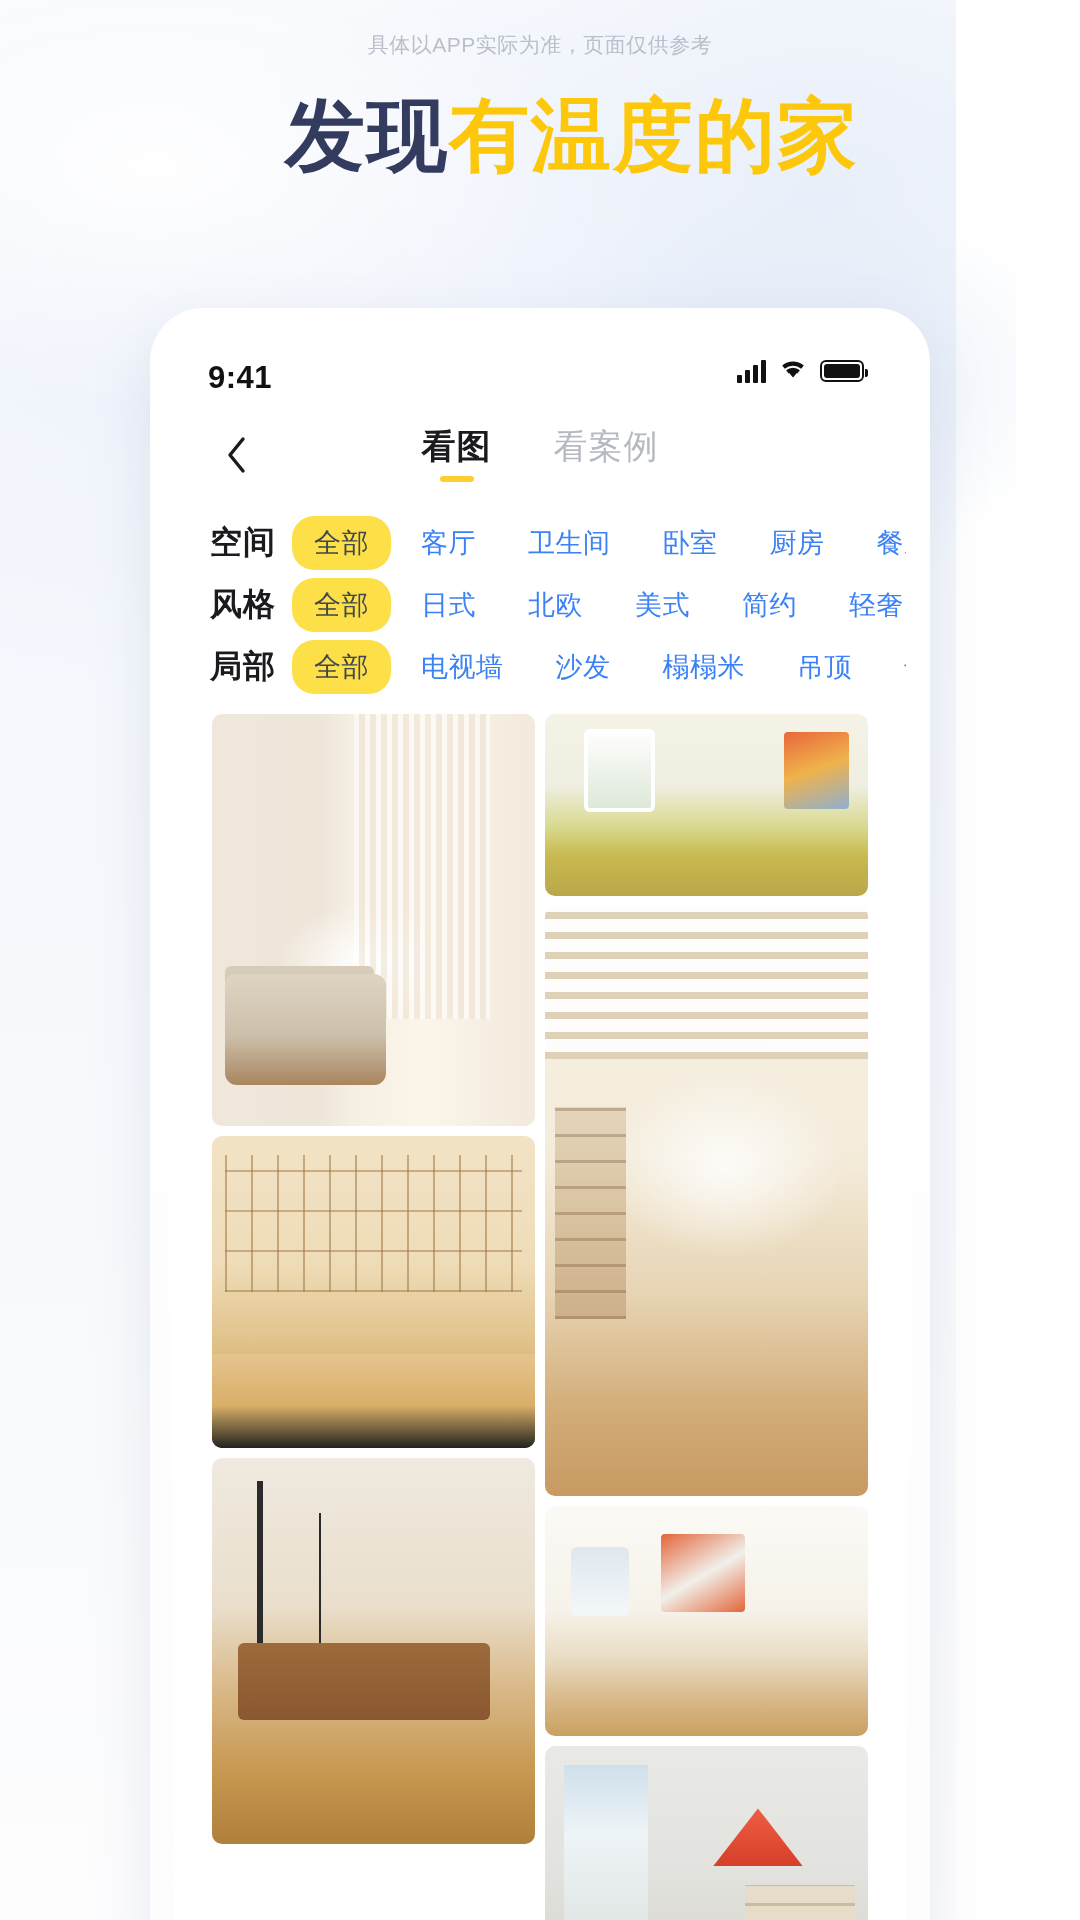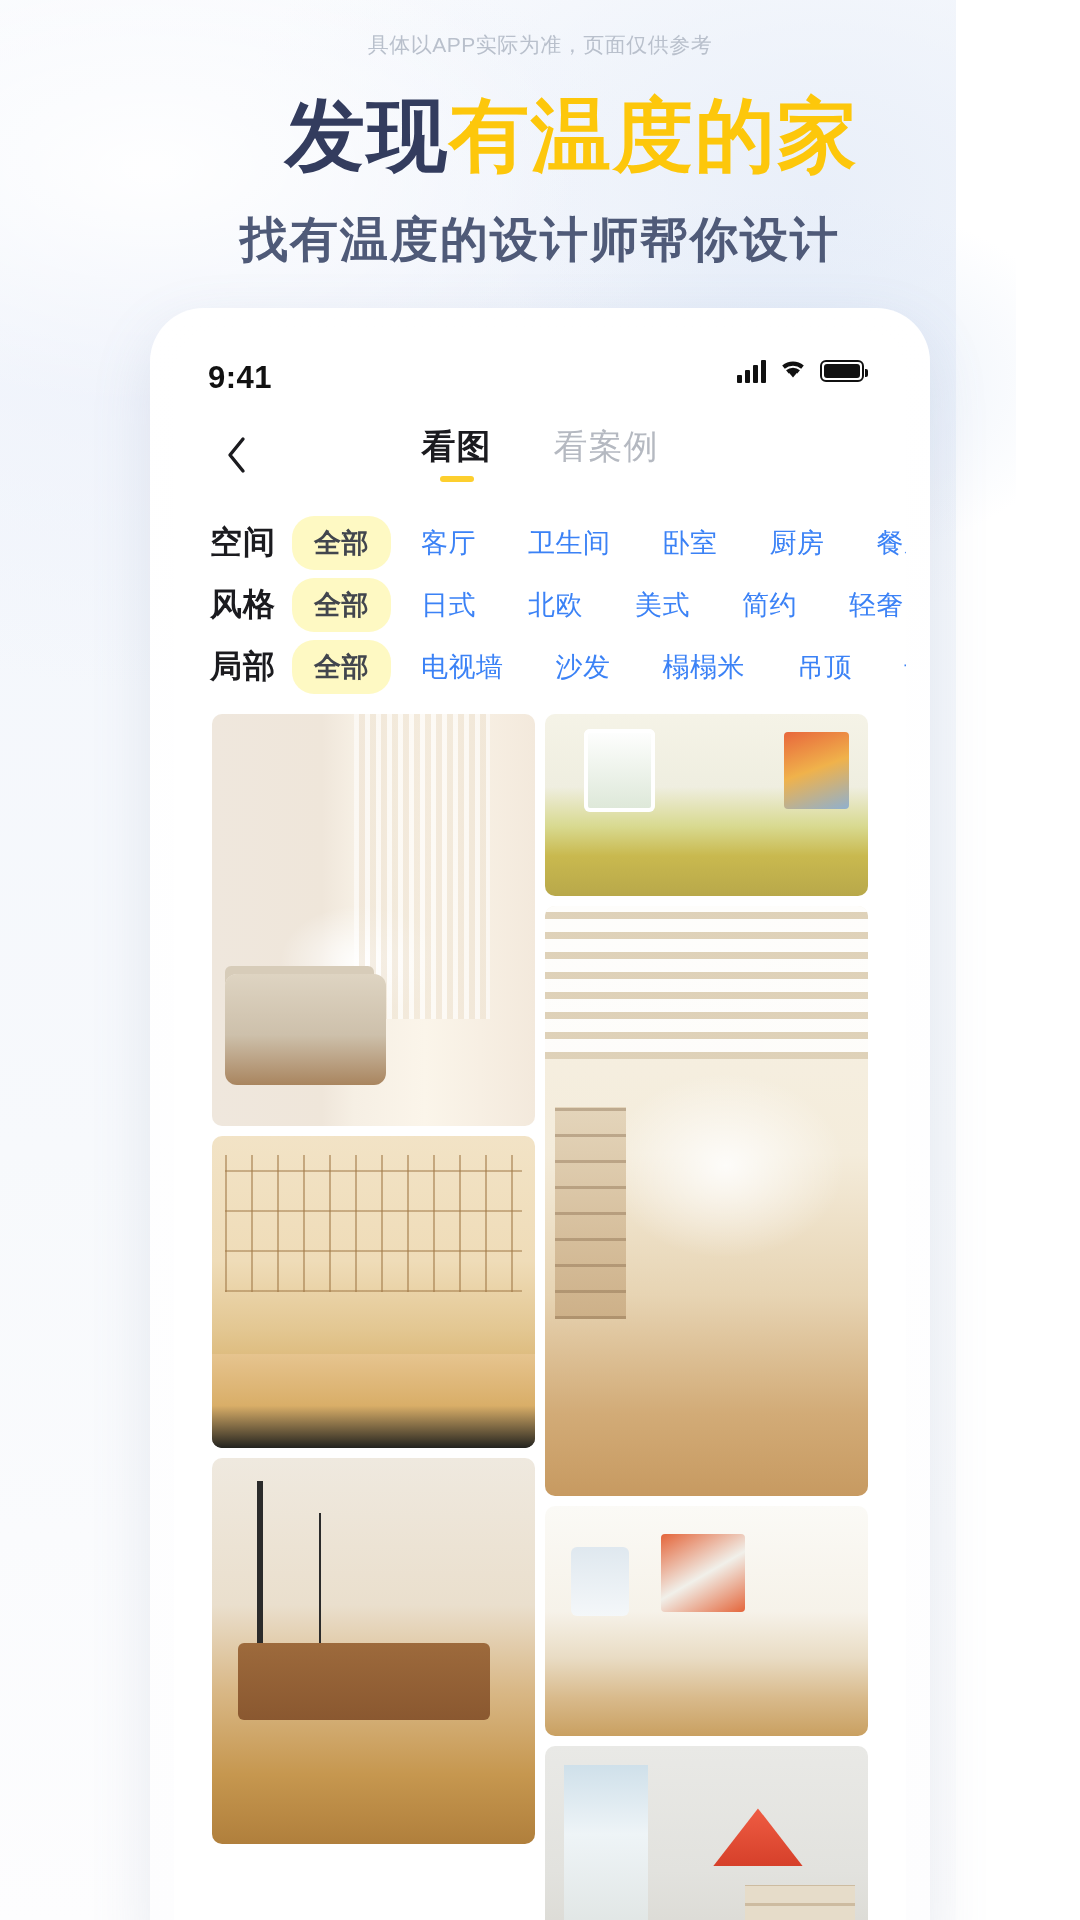--- a/index.html
+++ b/index.html
@@ -112,21 +112,21 @@
     white-space:nowrap;
   }
   .flabel{
     font-size:32px;font-weight:bold;color:#1b1b1f;margin-right:16px;letter-spacing:1px;
     flex:0 0 auto;
   }
   .chip{
     font-size:27px;color:#3b82f6;padding:9px 22px;margin-right:8px;border-radius:22px;
     flex:0 0 auto;cursor:pointer;letter-spacing:.5px;
   }
-  .chip.sel{background:#fef9c3;color:#42464e;font-weight:bold;}
+  .chip.sel{background:#fde047;color:#42464e;}
 
   
   .grid{
     display:flex;gap:10px;padding:8px 38px 0 38px;box-sizing:border-box;width:732px;
   }
   .col{display:flex;flex-direction:column;gap:10px;flex:1 1 0;min-width:0;}
   .ph{
     width:100%;border-radius:10px;overflow:hidden;position:relative;background:#e9e6e0;
   }
 
@@ -244,21 +244,20 @@
 <div class="page">
   <div class="swoosh"></div>
   <div class="swoosh2"></div>
 
   <div class="disclaimer">具体以APP实际为准，页面仅供参考</div>
 
   <div class="headline">
     <span class="dark">发现</span><span class="gold">有温度的家</span>
   </div>
 
-  <div class="subhead">找有温度的设计师帮你设计</div>
 
   <div class="phone-shadow"></div>
 
   <div class="phone">
 
     <div class="statusbar">
       <div class="clock">9:41</div>
       <div class="status-icons">
         <span class="bars">
             <i></i>

